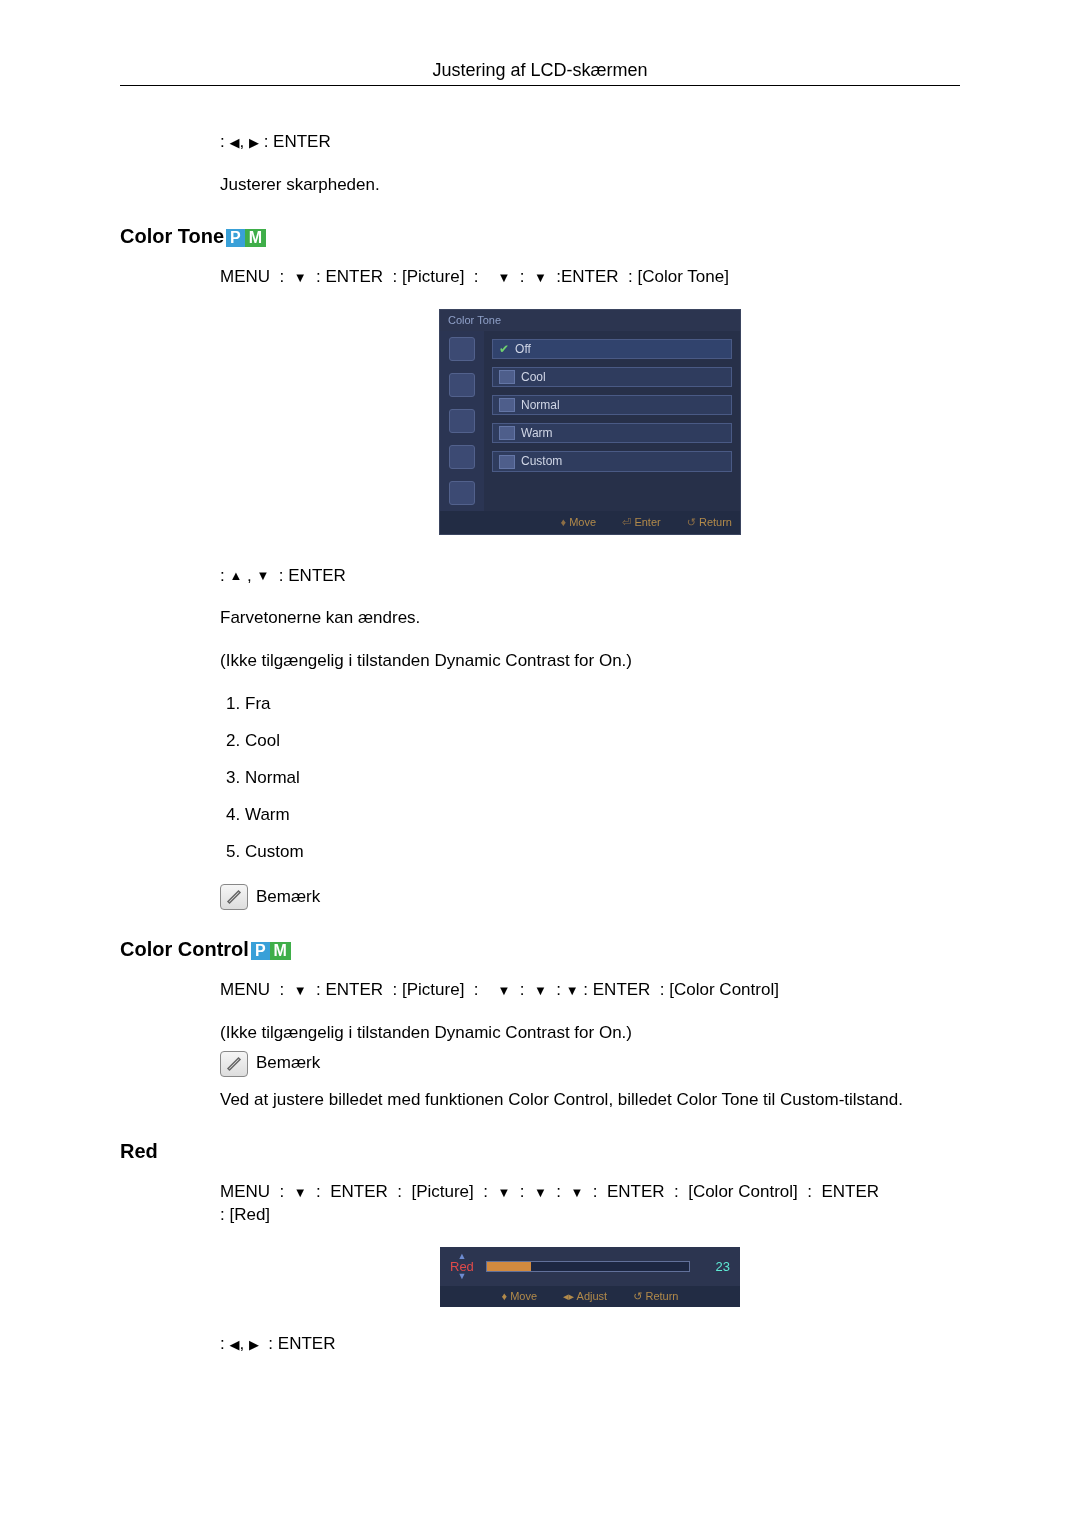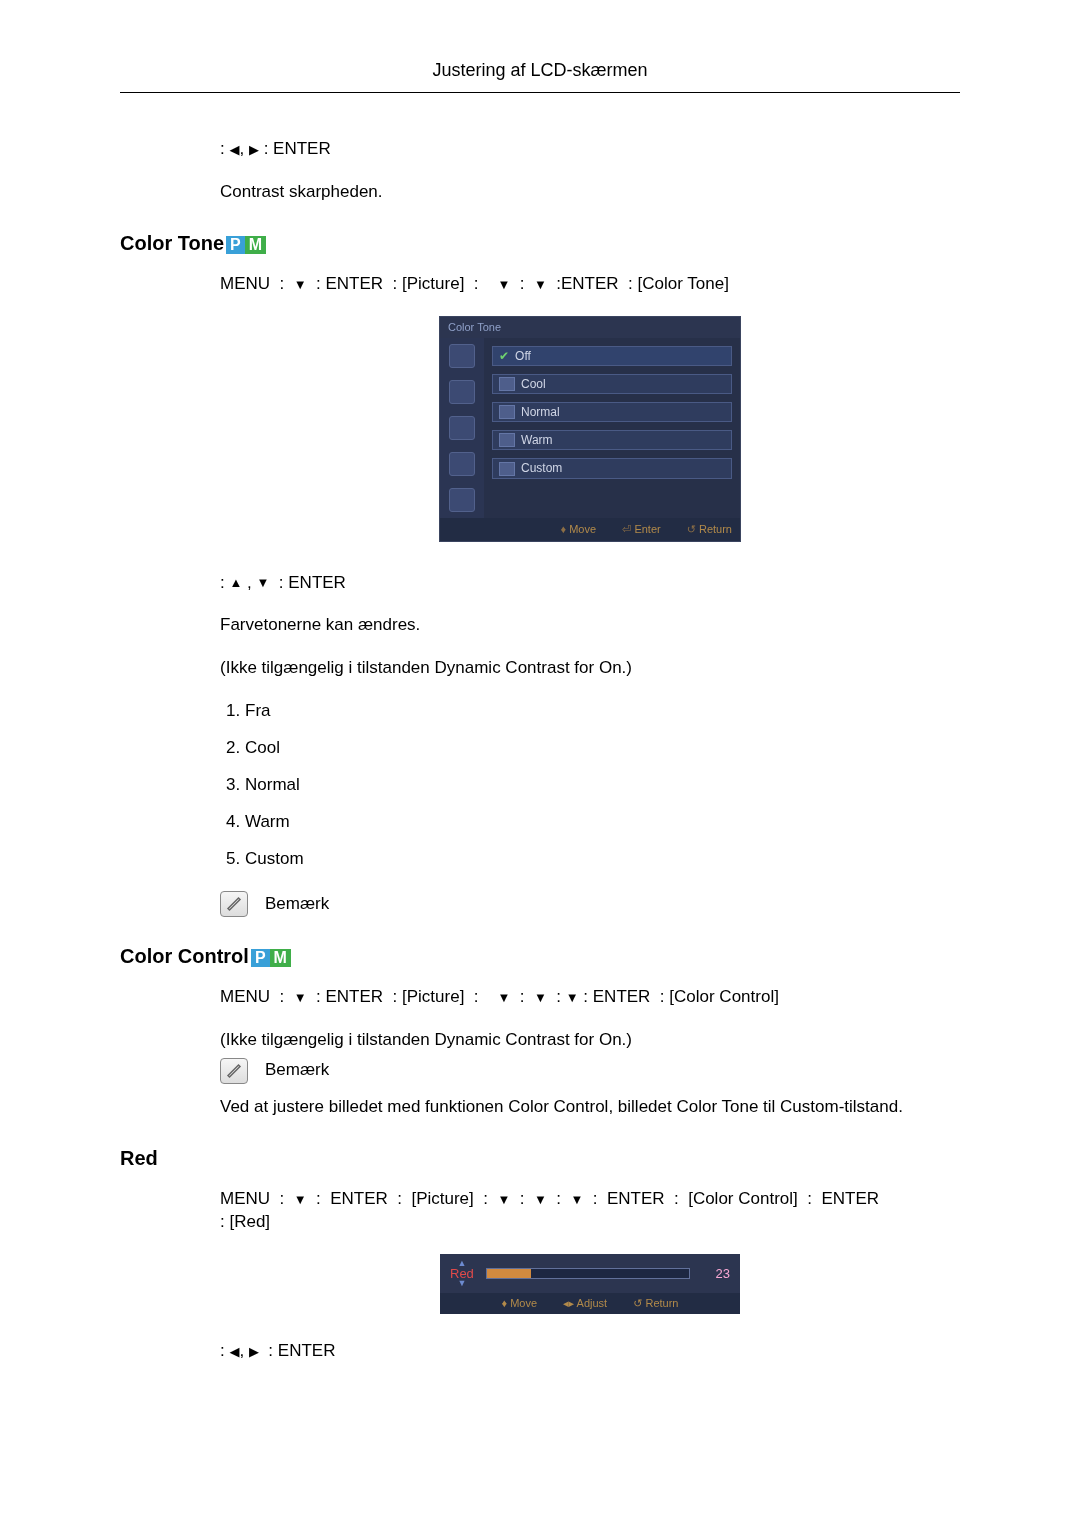--- a/index.html
+++ b/index.html
@@ -1,28 +1,28 @@
 <!DOCTYPE html>
 <html><head>
 <meta charset="utf-8">
 <style>
   html,body{margin:0;padding:0;background:#fff;font-family:Arial,Helvetica,sans-serif;color:#000;}
   .page{width:1080px;min-height:1527px;margin:0 auto;box-sizing:border-box;padding:60px 120px 80px 120px;}
-  .header{text-align:center;font-size:18px;padding-bottom:11px;border-bottom:1px solid #000;margin-bottom:45px;}
+  .header{text-align:center;font-size:18px;padding-bottom:4px;border-bottom:1px solid #000;margin-bottom:45px;}
   .body-block{margin-left:100px;font-size:17px;line-height:1.35;}
   .para{margin:0 0 20px 0;}
   .h2{font-size:20px;font-weight:bold;margin:28px 0 18px 0;}
   .pm{display:inline-flex;font-weight:bold;font-size:16px;vertical-align:middle;margin-left:2px;}
   .pm-p{background:#39a0d8;color:#fff;padding:0 4px;}
   .pm-m{background:#3fae49;color:#fff;padding:0 4px;}
   .tri{display:inline-block;font-size:13px;vertical-align:middle;}
   .bold{font-weight:normal;}
   ol.opts{padding-left:25px;margin:0 0 20px 0;}
   ol.opts li{margin-bottom:14px;font-weight:normal;}
-  .note-row{display:flex;align-items:center;gap:17px;margin:6px 0 12px 0;}
+  .note-row{display:flex;align-items:center;gap:8px;margin:6px 0 12px 0;}
   .note-icon{width:26px;height:24px;border:1px solid #888;border-radius:4px;display:flex;align-items:center;justify-content:center;background:linear-gradient(#f6f6f6,#ddd);}
   .note-icon svg{width:18px;height:18px;}
   .justify{text-align:justify;}
   
   .osd{width:300px;margin:10px auto 30px auto;font-size:12px;color:#cfd3e0;border:1px solid #3b4560;}
   .osd-title{background:#2c3550;color:#8fa0c8;font-size:11px;padding:3px 8px;}
   .osd-body{display:flex;background:#273049;}
   .osd-side{width:44px;background:#2b3553;display:flex;flex-direction:column;align-items:center;padding:6px 0;gap:12px;}
   .side-ico{width:24px;height:22px;background:#3c4a73;border-radius:3px;border:1px solid #52618c;}
   .osd-main{flex:1;padding:8px 8px 10px 8px;}
@@ -32,40 +32,40 @@
   .osd-item .check{color:#6fd26f;margin-right:6px;font-size:12px;}
   .osd-foot{background:#222c44;color:#8c6e45;font-size:11px;padding:4px 8px;display:flex;justify-content:flex-end;gap:26px;}
   .osd-foot .k{color:#b28a4a;}
   
   .adj{width:300px;margin:12px auto 26px auto;font-size:12px;}
   .adj-top{background:#2c3550;display:flex;align-items:center;padding:6px 10px;gap:12px;}
   .adj-label{color:#e04a4a;font-size:13px;line-height:1;}
   .adj-arrows{color:#6d8bd0;font-size:9px;display:flex;flex-direction:column;align-items:center;line-height:0.8;}
   .adj-track{flex:1;height:9px;border:1px solid #61709a;background:#1d2742;position:relative;}
   .adj-fill{position:absolute;left:0;top:0;bottom:0;width:22%;background:#d28a3f;}
-  .adj-val{color:#f9a8d4;font-size:13px;width:28px;text-align:right;}
+  .adj-val{color:#5eead4;font-size:13px;width:28px;text-align:right;}
   .adj-foot{background:#222c44;color:#8c6e45;font-size:11px;padding:3px 10px;display:flex;justify-content:center;gap:26px;}
   .adj-foot span{color:#b28a4a;}
 </style>
 </head>
 <body>
 
 <div class="page">
 
   <div class="header">
     <span>Justering af LCD-skærmen</span>
   </div>
 
   <div class="body-block">
     <p class="para">
       : <span class="tri">◀</span>,
       <span class="tri">▶</span>
       : <span>ENTER</span>
     </p>
-    <p class="para">Contrast skarpheden.</p>
+    <p class="para">Justerer skarpheden.</p>
   </div>
 
   <div class="h2">
     <span>Color Tone</span><span class="pm">
         <span class="pm-p">P</span>
         <span class="pm-m">M</span>
       </span>
   </div>
 
   <div class="body-block">

